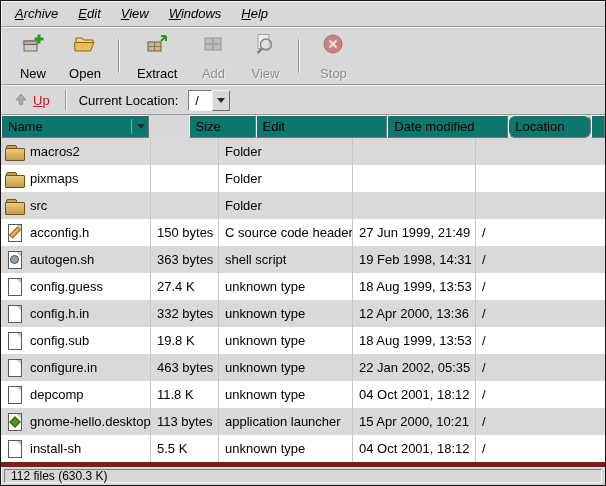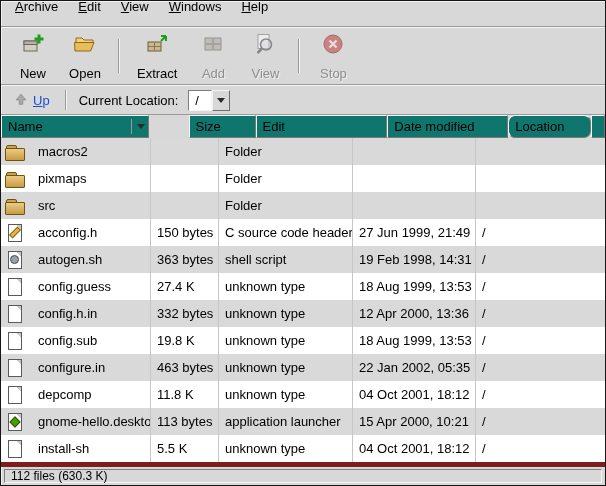--- a/index.html
+++ b/index.html
@@ -14,23 +14,24 @@
     width: 606px; height: 486px;
     border: 1px solid #161616;
     background: #d8d8d8;
     display: flex; flex-direction: column;
     box-shadow: inset 1px 1px 0 #f2f2f2;
   }
 
   
   .menubar {
     display: flex; align-items: flex-end;
-    height: 26px; padding: 8px 4px;
+    height: 26px; padding: 1px 4px;
     border-bottom: 1px solid #9a9a9a;
     flex: none;
+    font-style: italic;
   }
   .menu-item { display: inline-block; padding: 4px 10px; cursor: default; }
   .menu-item::first-letter { text-decoration: underline; }
 
   
   .toolbar {
     display: flex; align-items: stretch;
     height: 58px; padding: 3px 6px;
     border-top: 1px solid #f4f4f4;
     border-bottom: 1px solid #9a9a9a;
@@ -53,21 +54,21 @@
   }
 
   
   .locbar {
     display: flex; align-items: center;
     height: 30px; padding: 2px 6px; gap: 4px;
     border-top: 1px solid #f4f4f4;
     border-bottom: 1px solid #9a9a9a;
     flex: none;
   }
-  .up-btn { display: flex; align-items: center; gap: 5px; padding: 2px 7px; color: #1d4ed8; }
+  .up-btn { display: flex; align-items: center; gap: 5px; padding: 2px 7px; color: #b91c1c; }
   .up-btn .lbl { display: inline-block; }
   .up-btn .lbl::first-letter { text-decoration: underline; }
   .loc-sep { width: 2px; height: 20px; border-left: 1px solid #9a9a9a; border-right: 1px solid #f4f4f4; margin: 0 4px; }
   .loc-label { padding: 0 4px; }
   .combo { display: flex; align-items: center; margin-left: 2px; }
   .combo-entry {
     background: #fff; min-width: 24px; height: 21px;
     border: 1px solid; border-color: #7e7e7e #f4f4f4 #f4f4f4 #7e7e7e;
     display: flex; align-items: center; padding: 0 6px;
   }
@@ -99,21 +100,21 @@
   
   .rows { flex: 1; background: #fff; display: flex; flex-direction: column; overflow: hidden; }
   .row { display: flex; flex: 1; align-items: stretch; }
   .row.shaded { background: #d9d9d9; }
   .cell {
     display: flex; align-items: center;
     padding: 0 6px; overflow: hidden; white-space: nowrap;
     border-right: 1px solid #c6c6c6;
   }
   .cell.last { border-right: none; }
-  .c-name { width: 150px; padding-left: 4px; gap: 8px; } .c-size { width: 68px; }
+  .c-name { width: 150px; padding-left: 4px; } .c-size { width: 68px; }
   .c-type { width: 134px; } .c-date { width: 123px; } .c-loc { width: 84px; flex: 1; }
 
   
   .ficon { width: 20px; height: 17px; position: relative; display: inline-block; margin-right: 5px; flex: none; }
   .ficon[data-icon="folder-icon"]::before {
     content: ""; position: absolute; left: 1px; top: 2px; width: 9px; height: 5px;
     background: #cfa24e; border: 1px solid #6e5412; border-radius: 2px 2px 0 0;
   }
   .ficon[data-icon="folder-icon"]::after {
     content: ""; position: absolute; left: 0; top: 5px; width: 18px; height: 11px;

